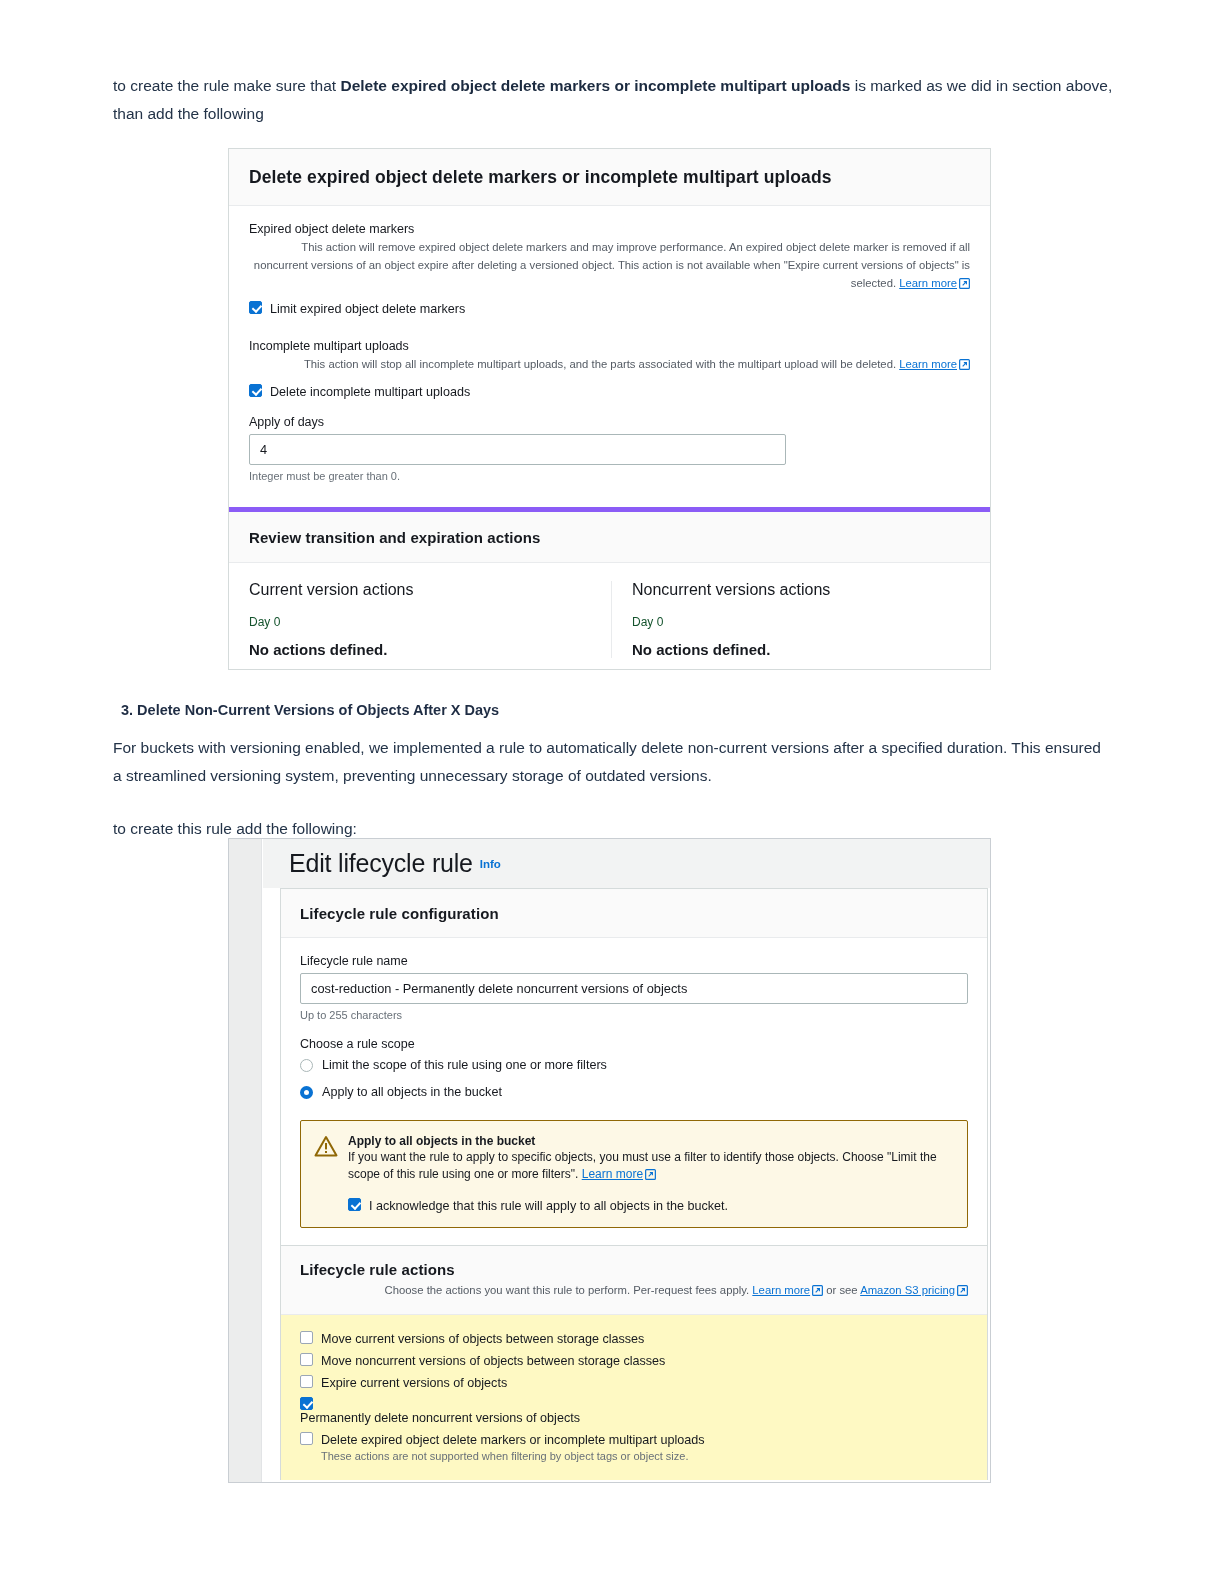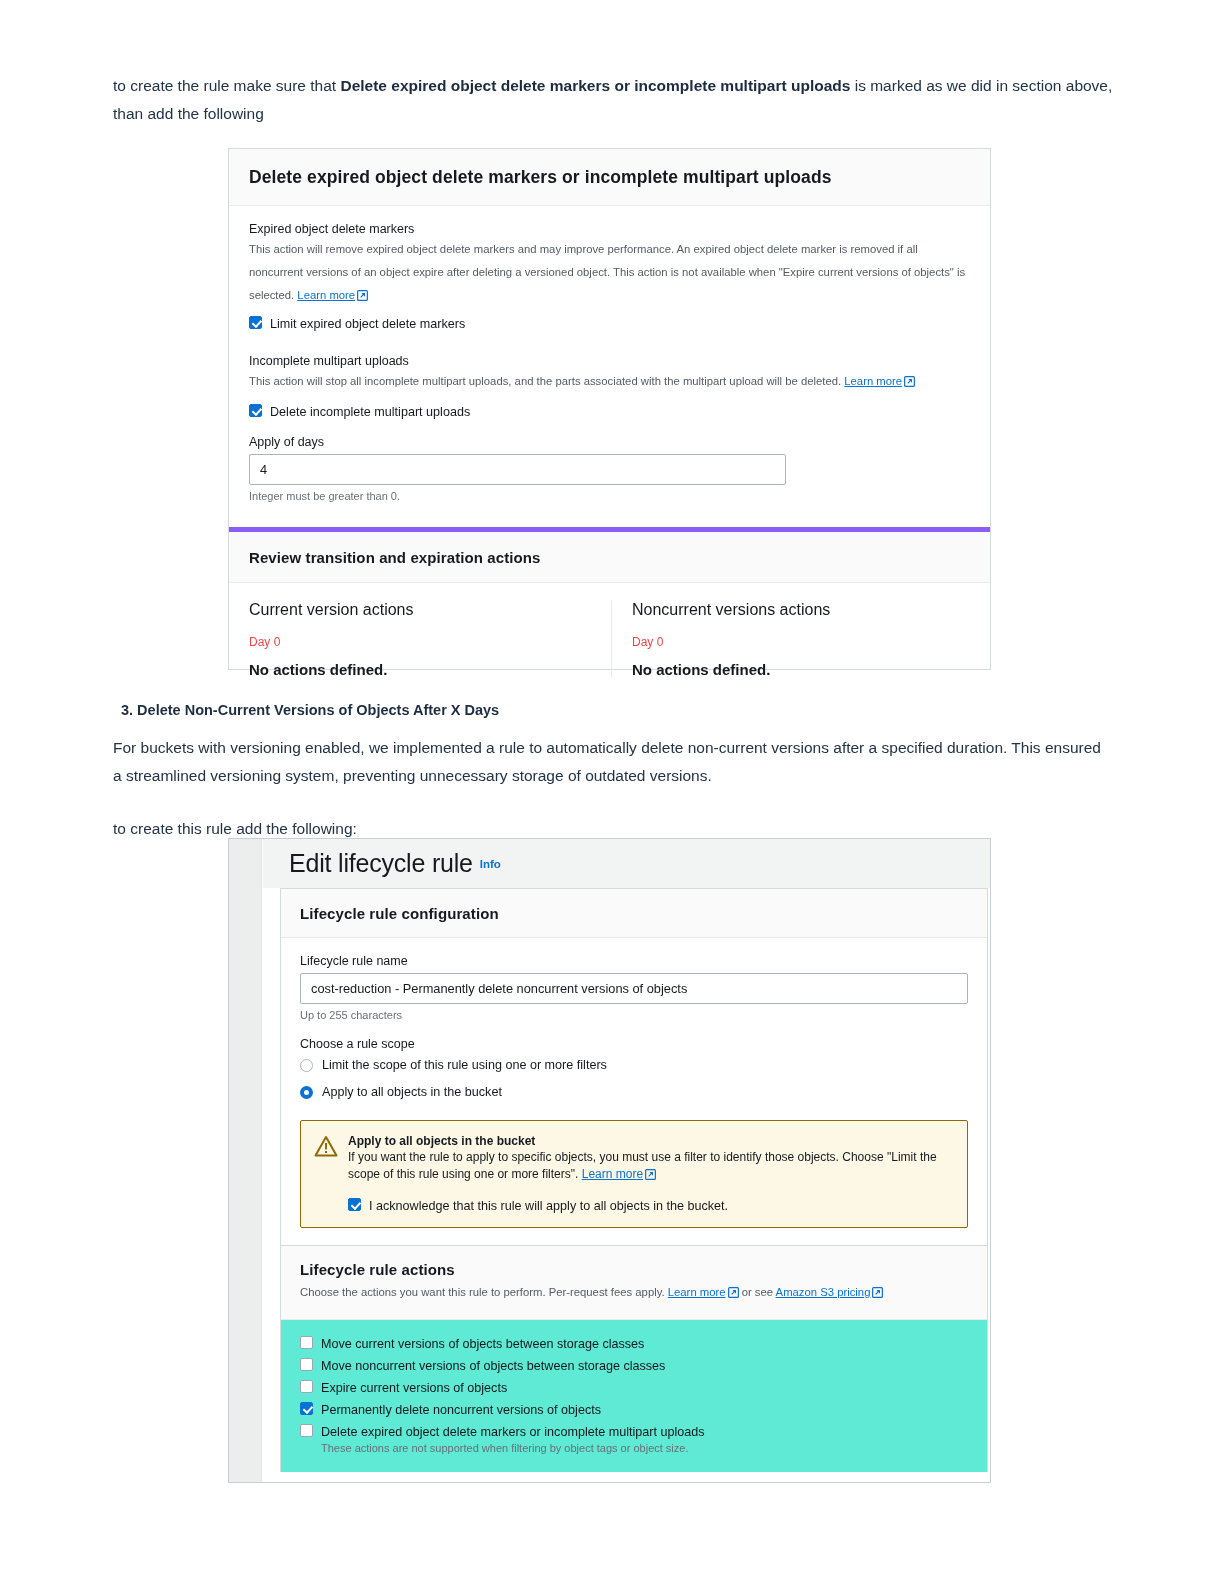--- a/index.html
+++ b/index.html
@@ -56,23 +56,24 @@
   .panel-body { padding: 16px 20px 18px 20px; }
 
   .field-label {
     font-size: 12.5px;
     color: #16191f;
     font-weight: 400;
     margin: 0 0 2px 0;
   }
   .desc {
     font-size: 11.3px;
-    line-height: 23px;
+    line-height: 18px;
     color: #545b64;
     margin: 0 0 4px 0;
+    text-align: right;
   }
   .hint {
     font-size: 11px;
     color: #687078;
     margin-top: 5px;
   }
   a.lnk {
     color: #0972d3;
     text-decoration: underline;
     font-size: 11.3px;
@@ -171,21 +172,21 @@
   .alert a.lnk { font-size: 12px; }
 
   .col-title {
     font-size: 16px;
     color: #16191f;
     font-weight: 400;
     margin-bottom: 16px;
   }
   .col-sub {
     font-size: 12px;
-    color: #ef4444;
+    color: #14532d;
     margin-bottom: 12px;
   }
   .col-val {
     font-size: 15px;
     color: #16191f;
     font-weight: bold;
   }
 
   .big-title {
     font-size: 25px;
@@ -339,21 +340,21 @@
               </div>
               <div class="cb-row" style="margin-top:13px;">
                 <span class="cb on"></span>
                 <span>I acknowledge that this rule will apply to all objects in the bucket.</span>
               </div>
             </div>
           </div>
         </div>
       </div>
 
-      <div style="margin:0 2px 0 17px; border:1px solid #d5dbdb; border-bottom:none; background:#5eead4;">
+      <div style="margin:0 2px 0 17px; border:1px solid #d5dbdb; border-bottom:none; background:#fef9c3;">
 
         <div class="panel-header" style="padding:15px 19px 13px 19px;">
           <h2 class="small" style="margin-bottom:3px;">Lifecycle rule actions</h2>
           <div class="desc" style="margin:0;">
             <span>Choose the actions you want this rule to perform. Per-request fees apply. </span><a class="lnk" href="#">Learn more</a><span class="ext"><svg width="11" height="11" viewBox="0 0 12 12">
                   <rect x="0.7" y="0.7" width="10.6" height="10.6" rx="1" fill="none" stroke="#0972d3" stroke-width="1.3"></rect>
                   <path d="M4 8 L8 4 M5.3 3.9 H8.1 V6.7" stroke="#0972d3" stroke-width="1.2" fill="none"></path>
                 </svg></span><span> or see </span><a class="lnk" href="#">Amazon S3 pricing</a><span class="ext"><svg width="11" height="11" viewBox="0 0 12 12">
                   <rect x="0.7" y="0.7" width="10.6" height="10.6" rx="1" fill="none" stroke="#0972d3" stroke-width="1.3"></rect>
                   <path d="M4 8 L8 4 M5.3 3.9 H8.1 V6.7" stroke="#0972d3" stroke-width="1.2" fill="none"></path>
@@ -367,21 +368,21 @@
             <span>Move current versions of objects between storage classes</span>
           </div>
           <div class="cb-row" style="margin-top:6px;">
             <span class="cb off"></span>
             <span>Move noncurrent versions of objects between storage classes</span>
           </div>
           <div class="cb-row" style="margin-top:6px;">
             <span class="cb off"></span>
             <span>Expire current versions of objects</span>
           </div>
-          <div class="cb-row" style="margin-top:6px;">
+          <div class="cb-row" style="margin-top:6px;flex-direction:column;">
             <span class="cb on"></span>
             <span>Permanently delete noncurrent versions of objects</span>
           </div>
           <div class="cb-row" style="margin-top:6px;">
             <span class="cb off"></span>
             <span>Delete expired object delete markers or incomplete multipart uploads</span>
           </div>
           <div class="hint" style="margin-left:21px; margin-top:2px;">These actions are not supported when filtering by object tags or object size.</div>
         </div>
       </div>

